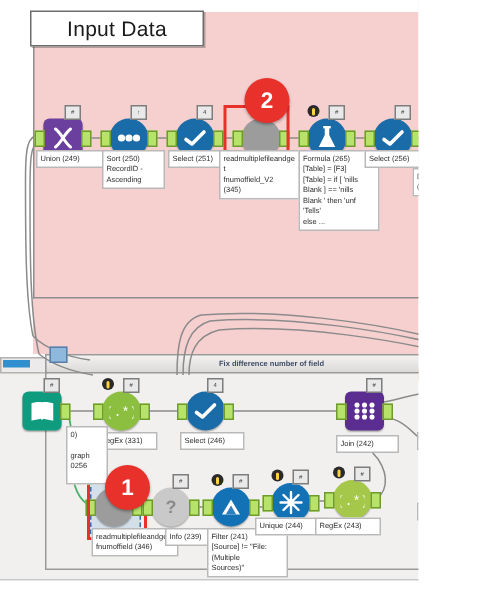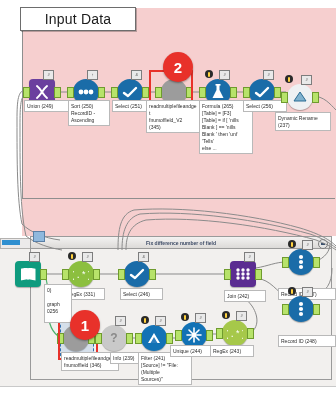--- a/index.html
+++ b/index.html
@@ -2,21 +2,21 @@
 <html><head>
 <meta charset="utf-8">
 <style>
   html,body{margin:0;padding:0;}
   body{
     width:336px;height:400px;overflow:hidden;
     background:#ffffff;
     font-family:"Liberation Sans", sans-serif;
     position:relative;
   }
-  #stage{position:absolute;inset:0;width:336px;height:400px;overflow:hidden;background:#fff;}
+  #stage{position:absolute;inset:0;width:279px;height:400px;overflow:hidden;background:#fff;}
 
   
   .canvas{position:absolute;left:0;right:0;}
   #top-canvas{top:0;height:236px;background:#f6cfcf;}
   #bottom-canvas{top:246px;height:140px;background:#f2f0ee;}
   #bottom-pink{position:absolute;left:0;top:246px;width:336px;height:8px;background:#f6cfcf;}
 
   
   #top-white-left{position:absolute;left:0;top:0;width:22px;height:236px;background:#ffffff;}
   #top-white-band{position:absolute;left:22px;top:0;width:314px;height:8px;background:#ffffff;}

